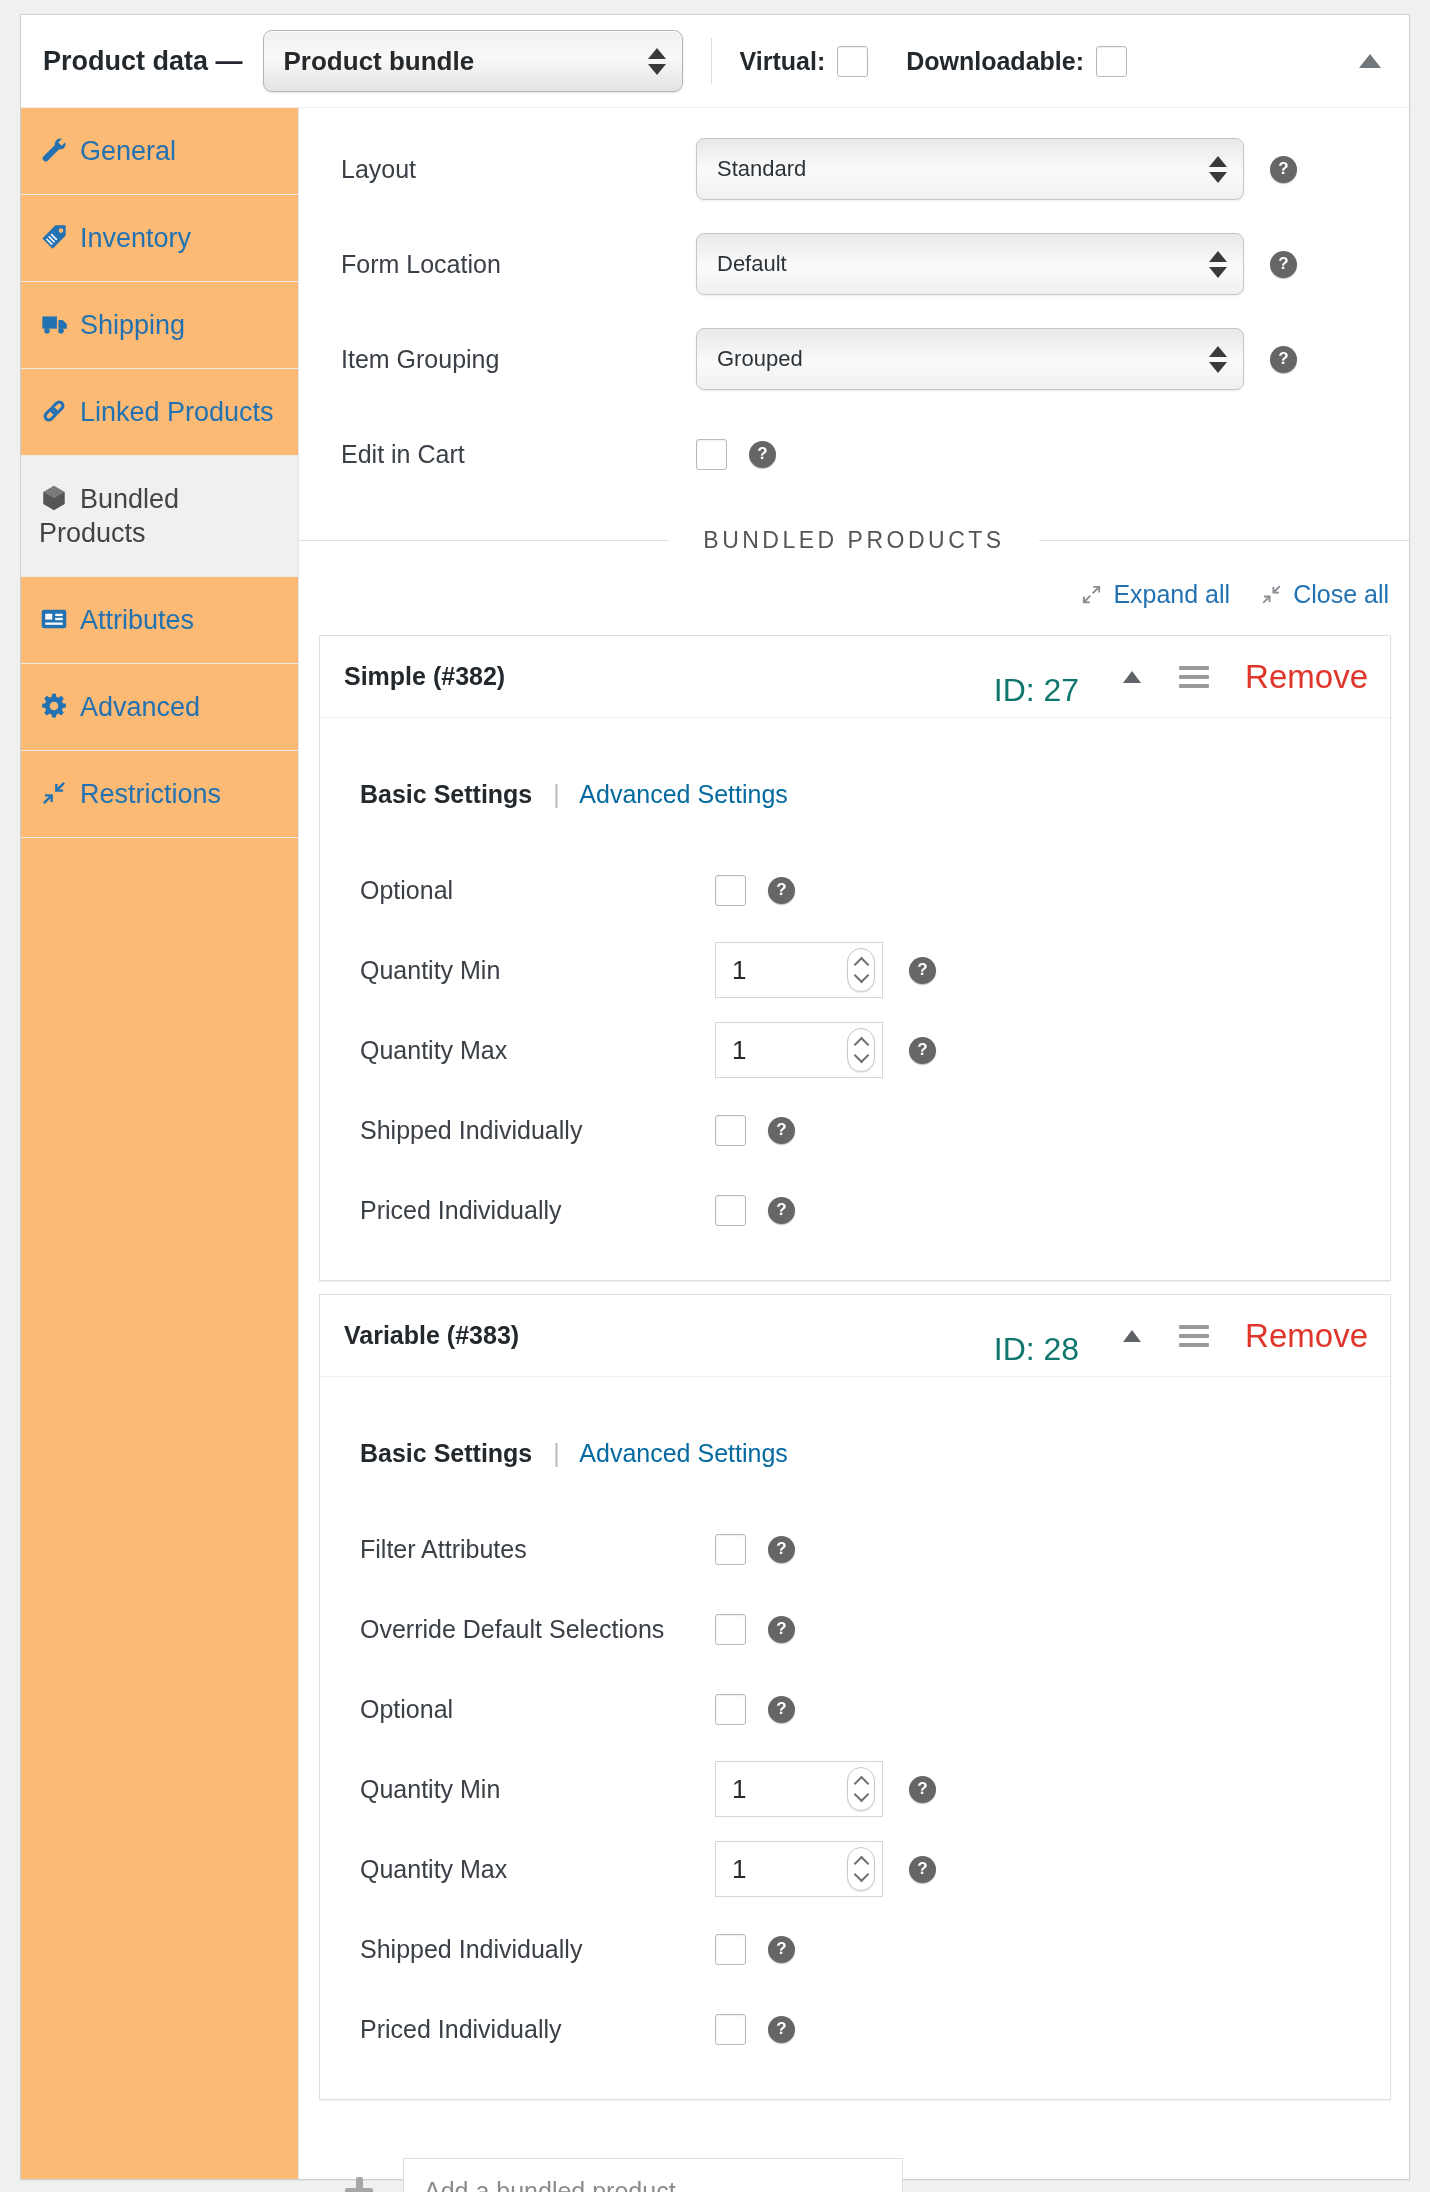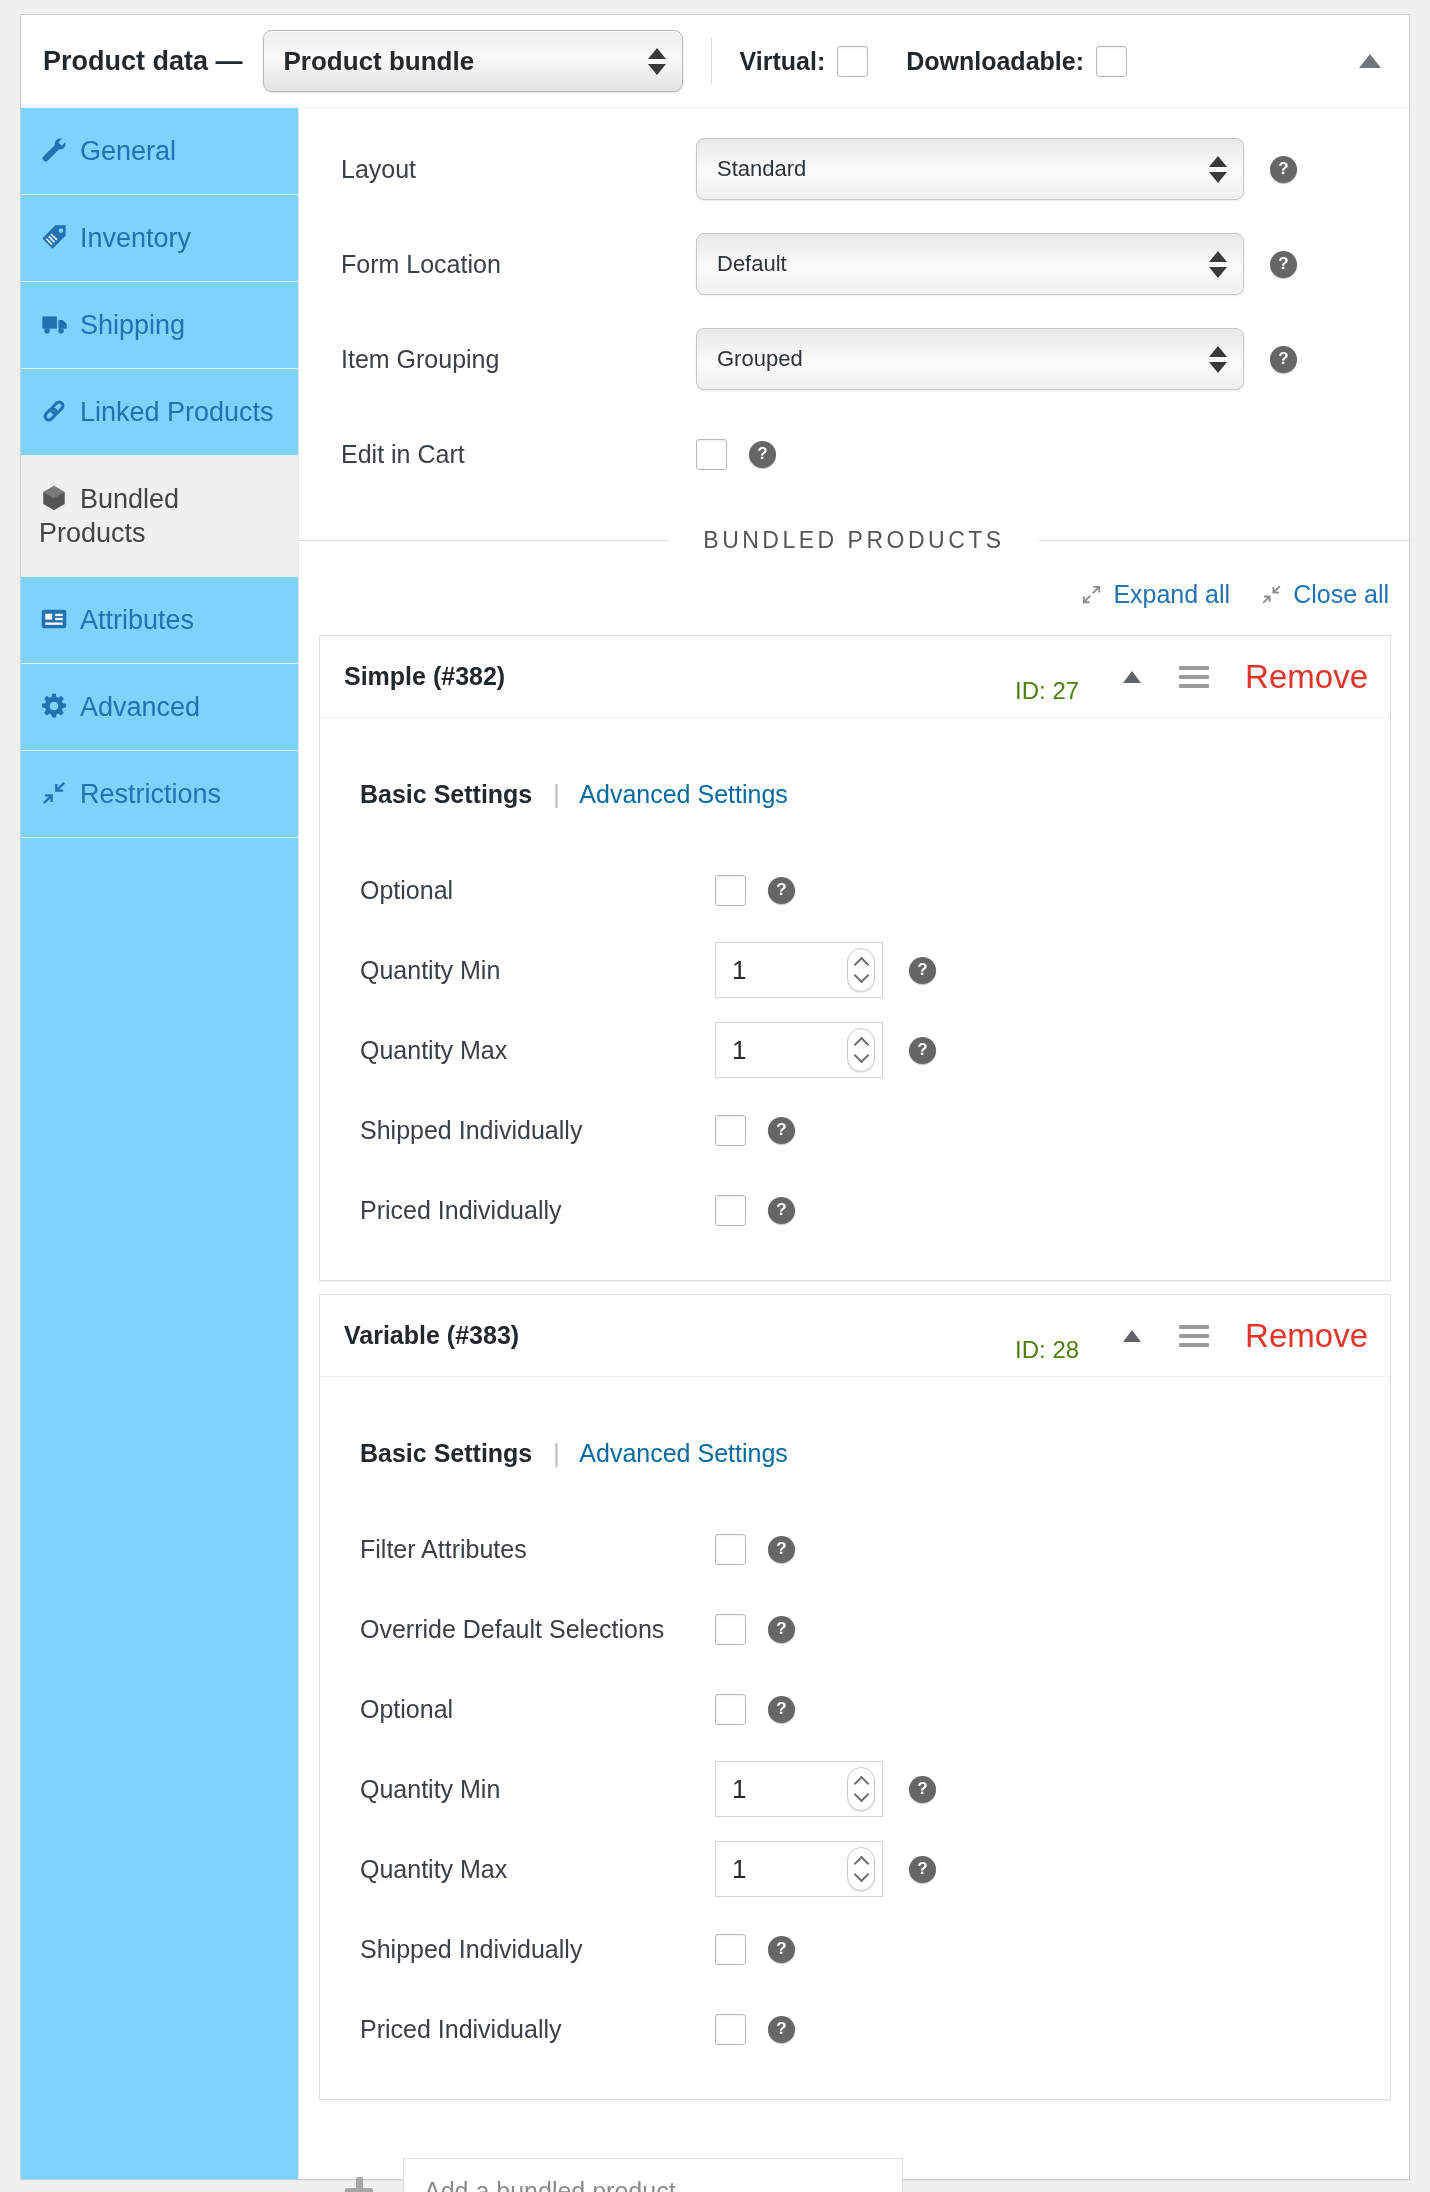--- a/index.html
+++ b/index.html
@@ -41,21 +41,21 @@
     width:31px; height:31px; background:#fff;
     border:1px solid #b5bac0; border-radius:3px;
     box-shadow:inset 0 1px 2px rgba(0,0,0,.07);
     margin-left:12px; vertical-align:middle; cursor:pointer;
   }
   .panel-toggle { margin-left:auto; cursor:pointer; }
   .tri-up { display:block; width:0; height:0; border-left:11px solid transparent; border-right:11px solid transparent; border-bottom:14px solid #72777c; }
   
   .panel-body { display:flex; height:2072px; }
   .sidebar {
-    width:278px; background:#7dd3fc;
+    width:278px; background:#fdba74;
     border-top:1px solid #eee; border-right:1px solid #e3e6e8;
     flex-shrink:0;
   }
   .sidebar ul { list-style:none; }
   .sidebar li {
     padding:26px 14px 26px 18px;
     border-bottom:1px solid #ececec;
     font-size:27px; line-height:34px;
     color:#2271b1; cursor:pointer;
   }
@@ -86,21 +86,21 @@
   
   .list-toolbar { display:flex; justify-content:flex-end; align-items:center; padding:26px 20px 26px 0; }
   .list-toolbar a { color:#2271b1; font-size:25px; text-decoration:none; display:inline-flex; align-items:center; cursor:pointer; }
   .list-toolbar a + a { margin-left:30px; }
   .list-toolbar svg { width:23px; height:23px; margin-right:10px; color:#8c8f94; }
   
   .bundle-card { margin:0 18px 13px 20px; border:1px solid #dfdfdf; background:#fff; box-shadow:0 1px 1px rgba(0,0,0,.05); }
   .card-head { display:flex; align-items:center; height:82px; padding:0 22px 0 24px; border-bottom:1px solid #f0f0f0; }
   .card-title { font-size:25px; font-weight:700; color:#23282d; }
   .head-right { margin-left:auto; display:flex; align-items:center; }
-  .id-label { font-size:24px; color:#4d7c0f;margin-top:28px; }
+  .id-label { font-size:32px; color:#0f766e;margin-top:28px; }
   .caret { margin-left:44px; width:0; height:0; border-left:9px solid transparent; border-right:9px solid transparent; border-bottom:12px solid #5f6368; cursor:pointer; }
   .drag { margin-left:38px; display:flex; flex-direction:column; gap:5px; cursor:grab; }
   .drag i { display:block; width:30px; height:4px; background:#9a9a9a; border-radius:1px; }
   .remove-link { margin-left:36px; font-size:33px; color:#e0352b; text-decoration:none; cursor:pointer; }
   .card-body { padding:62px 20px 18px 40px; }
   .tabs { font-size:25px; margin-bottom:53px; }
   .tab-basic { font-weight:700; color:#23282d; cursor:pointer; }
   .tab-sep { color:#bbb; margin:0 14px; }
   .tab-adv { color:#0369a1; text-decoration:none; cursor:pointer; }
   .setting-row { display:flex; align-items:center; min-height:56px; margin-bottom:24px; }

